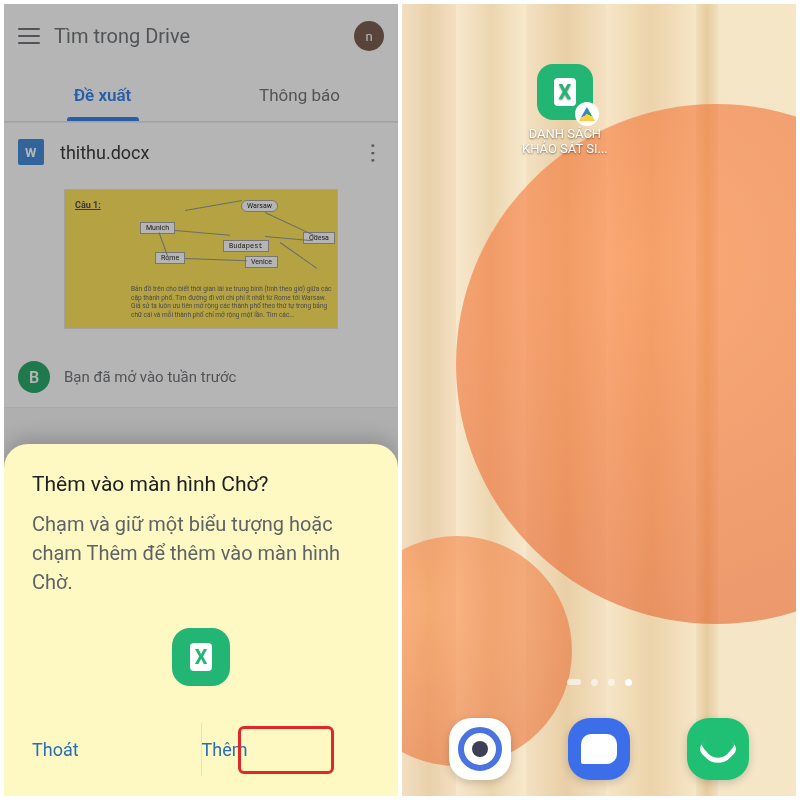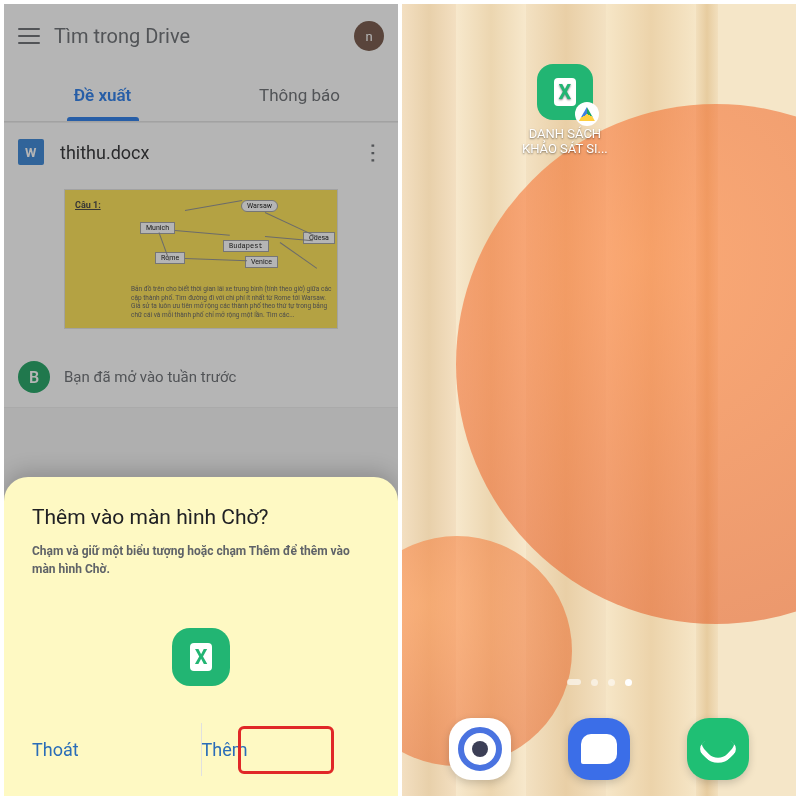--- a/index.html
+++ b/index.html
@@ -37,21 +37,21 @@
   .line { position:absolute; background:#888; height:1px; transform-origin:left center; }
   .mini-para { position:absolute; left:18px; right:4px; bottom:8px; font-size:6.5px; color:#555; line-height:1.35;margin-left:48px; }
 
   .opened-row { background:#fff; padding:14px; display:flex; align-items:center; gap:14px; border-bottom:1px solid #eee; }
   .b-avatar { width:32px; height:32px; border-radius:50%; background:#0f9d58; color:#fff; display:flex; align-items:center; justify-content:center; font-weight:600; }
   .opened-text { color:#5f6368; font-size:15px; }
 
   
   .sheet { position:absolute; left:0; right:0; bottom:0; z-index:10; background:#fef9c3; border-radius:24px 24px 0 0; padding:28px 28px 20px; box-shadow:0 -6px 20px rgba(0,0,0,0.18); }
   .sheet-title { font-size:21px; color:#202124; margin-bottom:14px; }
-  .sheet-desc { font-size:12px; color:#5f6368; line-height:1.45; margin-bottom:50px;font-weight:bold; }
+  .sheet-desc { font-size:20px; color:#5f6368; line-height:1.45; margin-bottom:31px; }
   .sheet-file-row { display:flex; align-items:center; justify-content:space-between; font-size:14px; color:#5f6368; margin-bottom:18px; }
   .sheet-icon-wrap { display:flex; justify-content:center; margin-bottom:36px; }
   .excel-icon { width:58px; height:58px; background:#22b573; border-radius:18px; display:flex; align-items:center; justify-content:center; color:#fff; font-size:24px; font-weight:700; position:relative; }
   .excel-icon span { background:#fff; color:#22b573; border-radius:4px; padding:2px 5px; font-size:20px; }
   .sheet-actions { display:flex; border-top:1px solid transparent; }
   .sheet-btn { flex:1; text-align:left; padding:16px 0; font-size:18px; font-weight:400; color:#2a6db8; position:relative; }
   .sheet-divider { width:1px; background:#e0e0e0; }
   .add-highlight { position:absolute; left:50%; top:50%; transform:translate(-50%,-50%); width:96px; height:48px; border:3px solid #e02828; border-radius:6px; }
 
   

